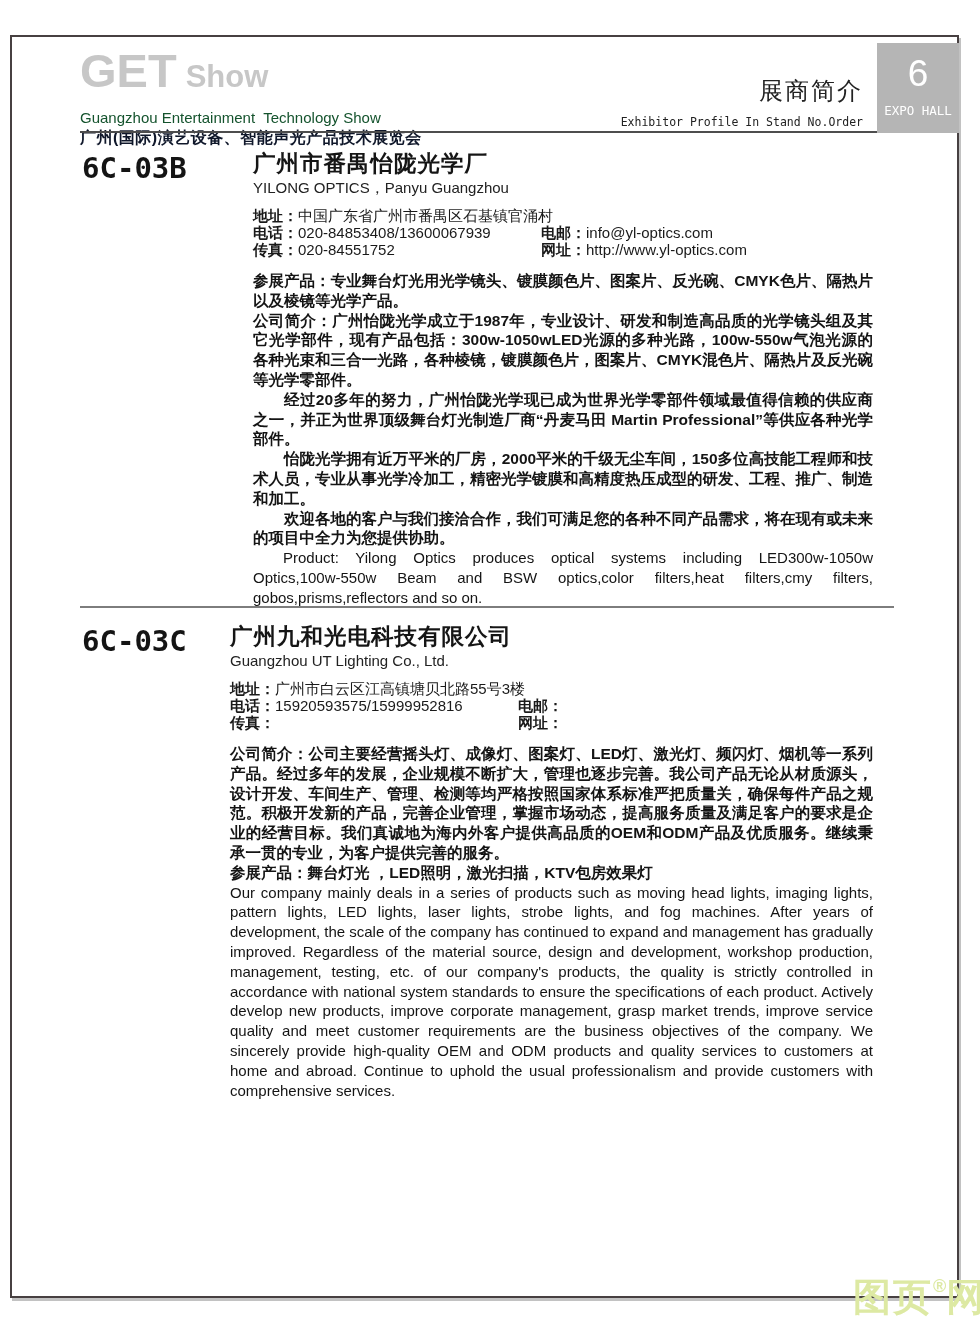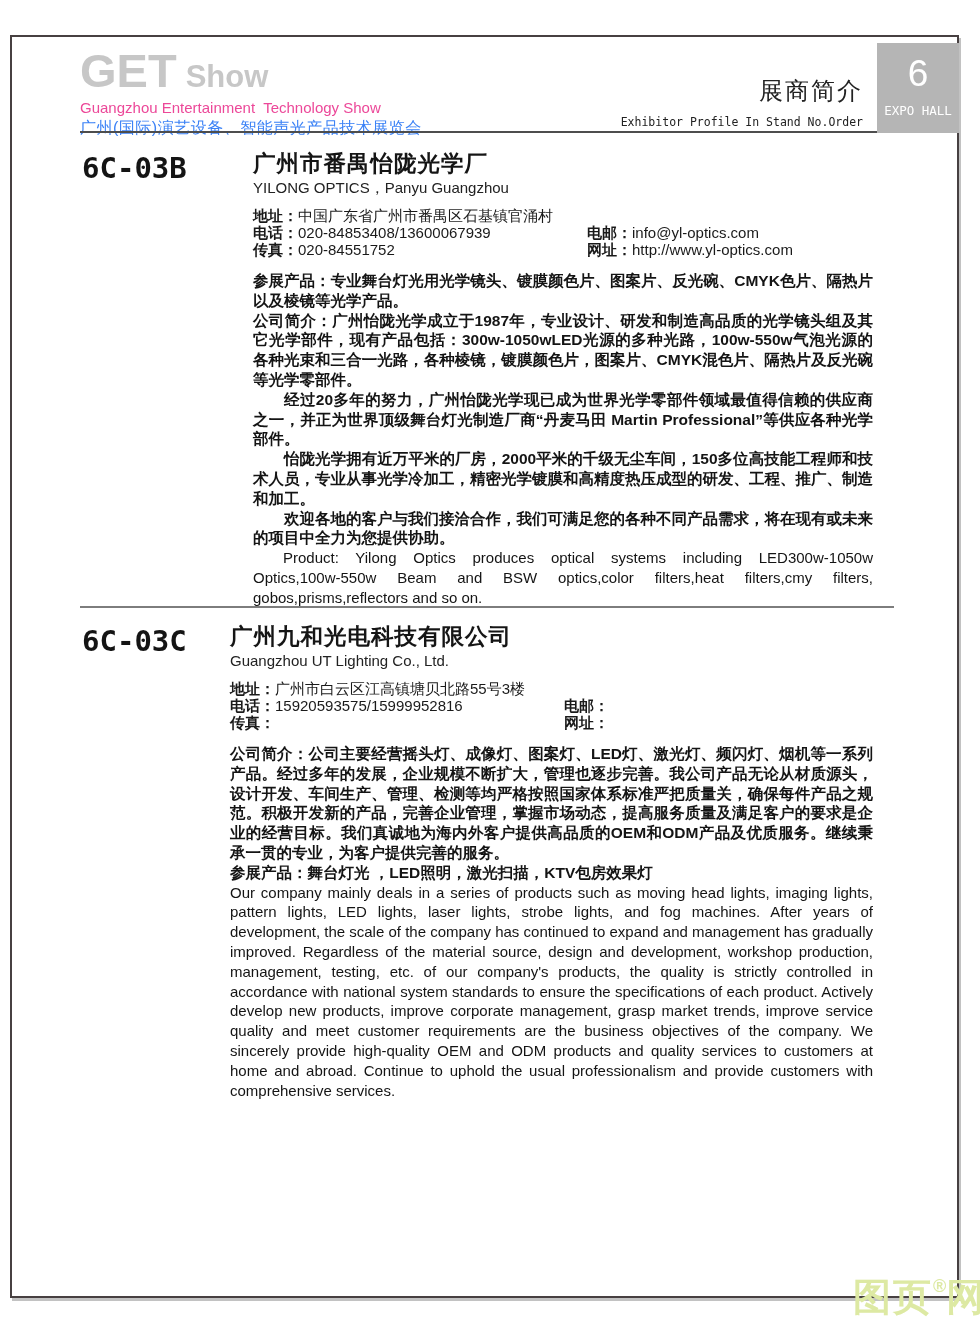--- a/index.html
+++ b/index.html
@@ -15,22 +15,22 @@
   }
   
   .header { position:absolute; left:0; top:0; right:0; height:113px; }
   .logo-block { position:absolute; left:68px; top:6px; }
   .logo-line { white-space:nowrap; }
   .logo-get {
     font-size:47px; font-weight:bold; color:#c7c7c7; letter-spacing:0px;
     font-family:"Liberation Sans", sans-serif;
   }
   .logo-show { font-size:31px; font-weight:bold; color:#c7c7c7; margin-left:9px; }
-  .logo-en { font-size:15px; color:#ec4899; margin-top:1px; white-space:pre-wrap; }
-  .logo-cn { font-size:16px; font-weight:normal; color:#3b82f6; margin-top:2px; letter-spacing:0.5px; }
+  .logo-en { font-size:15px; color:#14532d; margin-top:11px; white-space:pre-wrap; }
+  .logo-cn { font-size:16px; font-weight:bold; color:#0f172a; margin-top:2px; letter-spacing:0.5px; }
   .section-title { position:absolute; right:94px; top:38px; text-align:right; }
   .sec-cn { font-size:24px; font-weight:normal; letter-spacing:2px; color:#222; }
   .sec-en {
     font-size:11.5px; color:#222; margin-top:8px;
     font-family:"DejaVu Sans Mono", monospace; letter-spacing:0px;padding-left:24px;
   }
   .hall-box {
     position:absolute; left:865px; top:6px; width:82px; height:90px;
     background:#b5b5b5; color:#ffffff; text-align:center;
   }
@@ -46,21 +46,21 @@
   .stand {
     position:absolute; left:70px; top:1px;
     font-family:"DejaVu Sans Mono", monospace; font-weight:bold;
     font-size:29px; letter-spacing:0px; color:#141414;
   }
   .content { margin-left:218px; margin-right:84px; }
   .name-cn { font-size:22.5px; font-weight:bold; letter-spacing:1px; color:#151515; line-height:27px; }
   .name-en { font-size:15px; color:#222; line-height:18px; margin-top:2px; }
   .contact { margin-top:10px; font-size:15px; line-height:17px; }
   .c-row { display:flex;text-align:right; }
-  .c-left { width:334px; flex:none; display:flex; }
+  .c-left { width:288px; flex:none; display:flex; }
   .c-right { flex:1; display:flex; }
   .c-label { font-weight:bold; flex:none; }
   .c-val { font-weight:normal; }
   .paras { margin-top:13px; }
   .paras p { font-size:15.5px; line-height:19.8px; text-align:justify; }
   p.cn { font-weight:bold; color:#141414; }
   p.en { font-weight:normal; font-size:15px; color:#141414; }
   .plabel { font-weight:bold; }
   .indent { text-indent:2em; }
 

